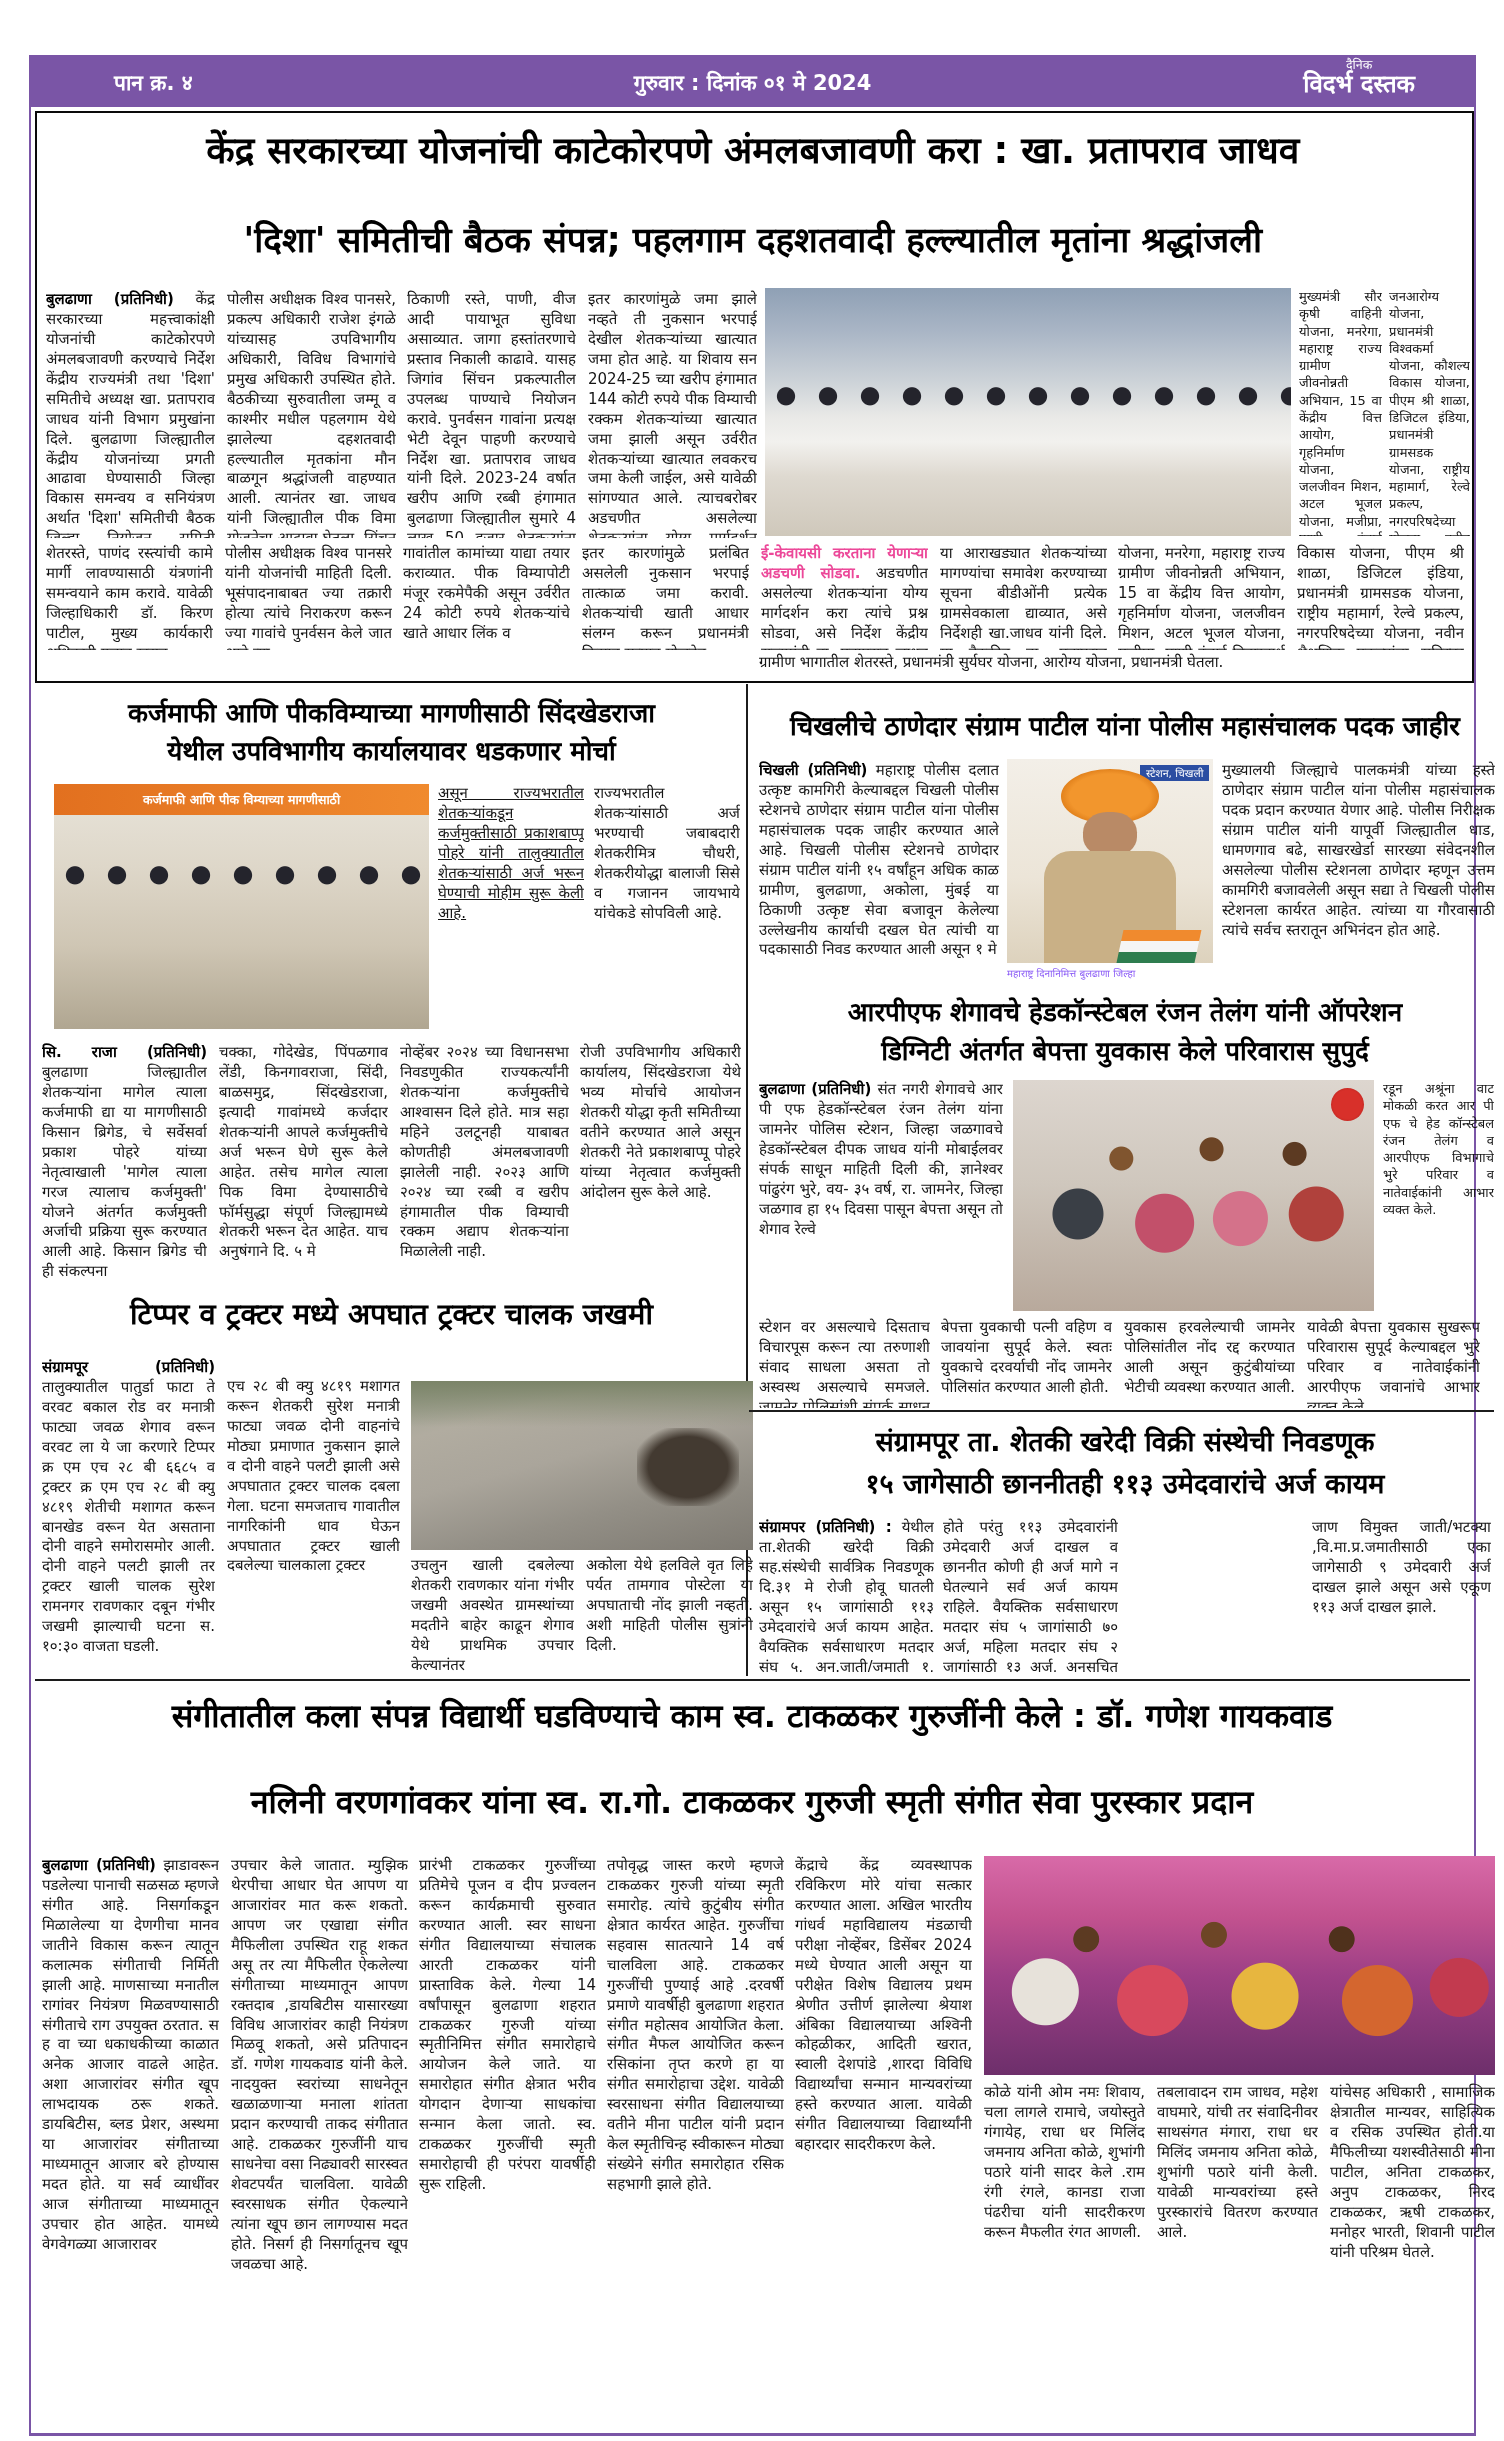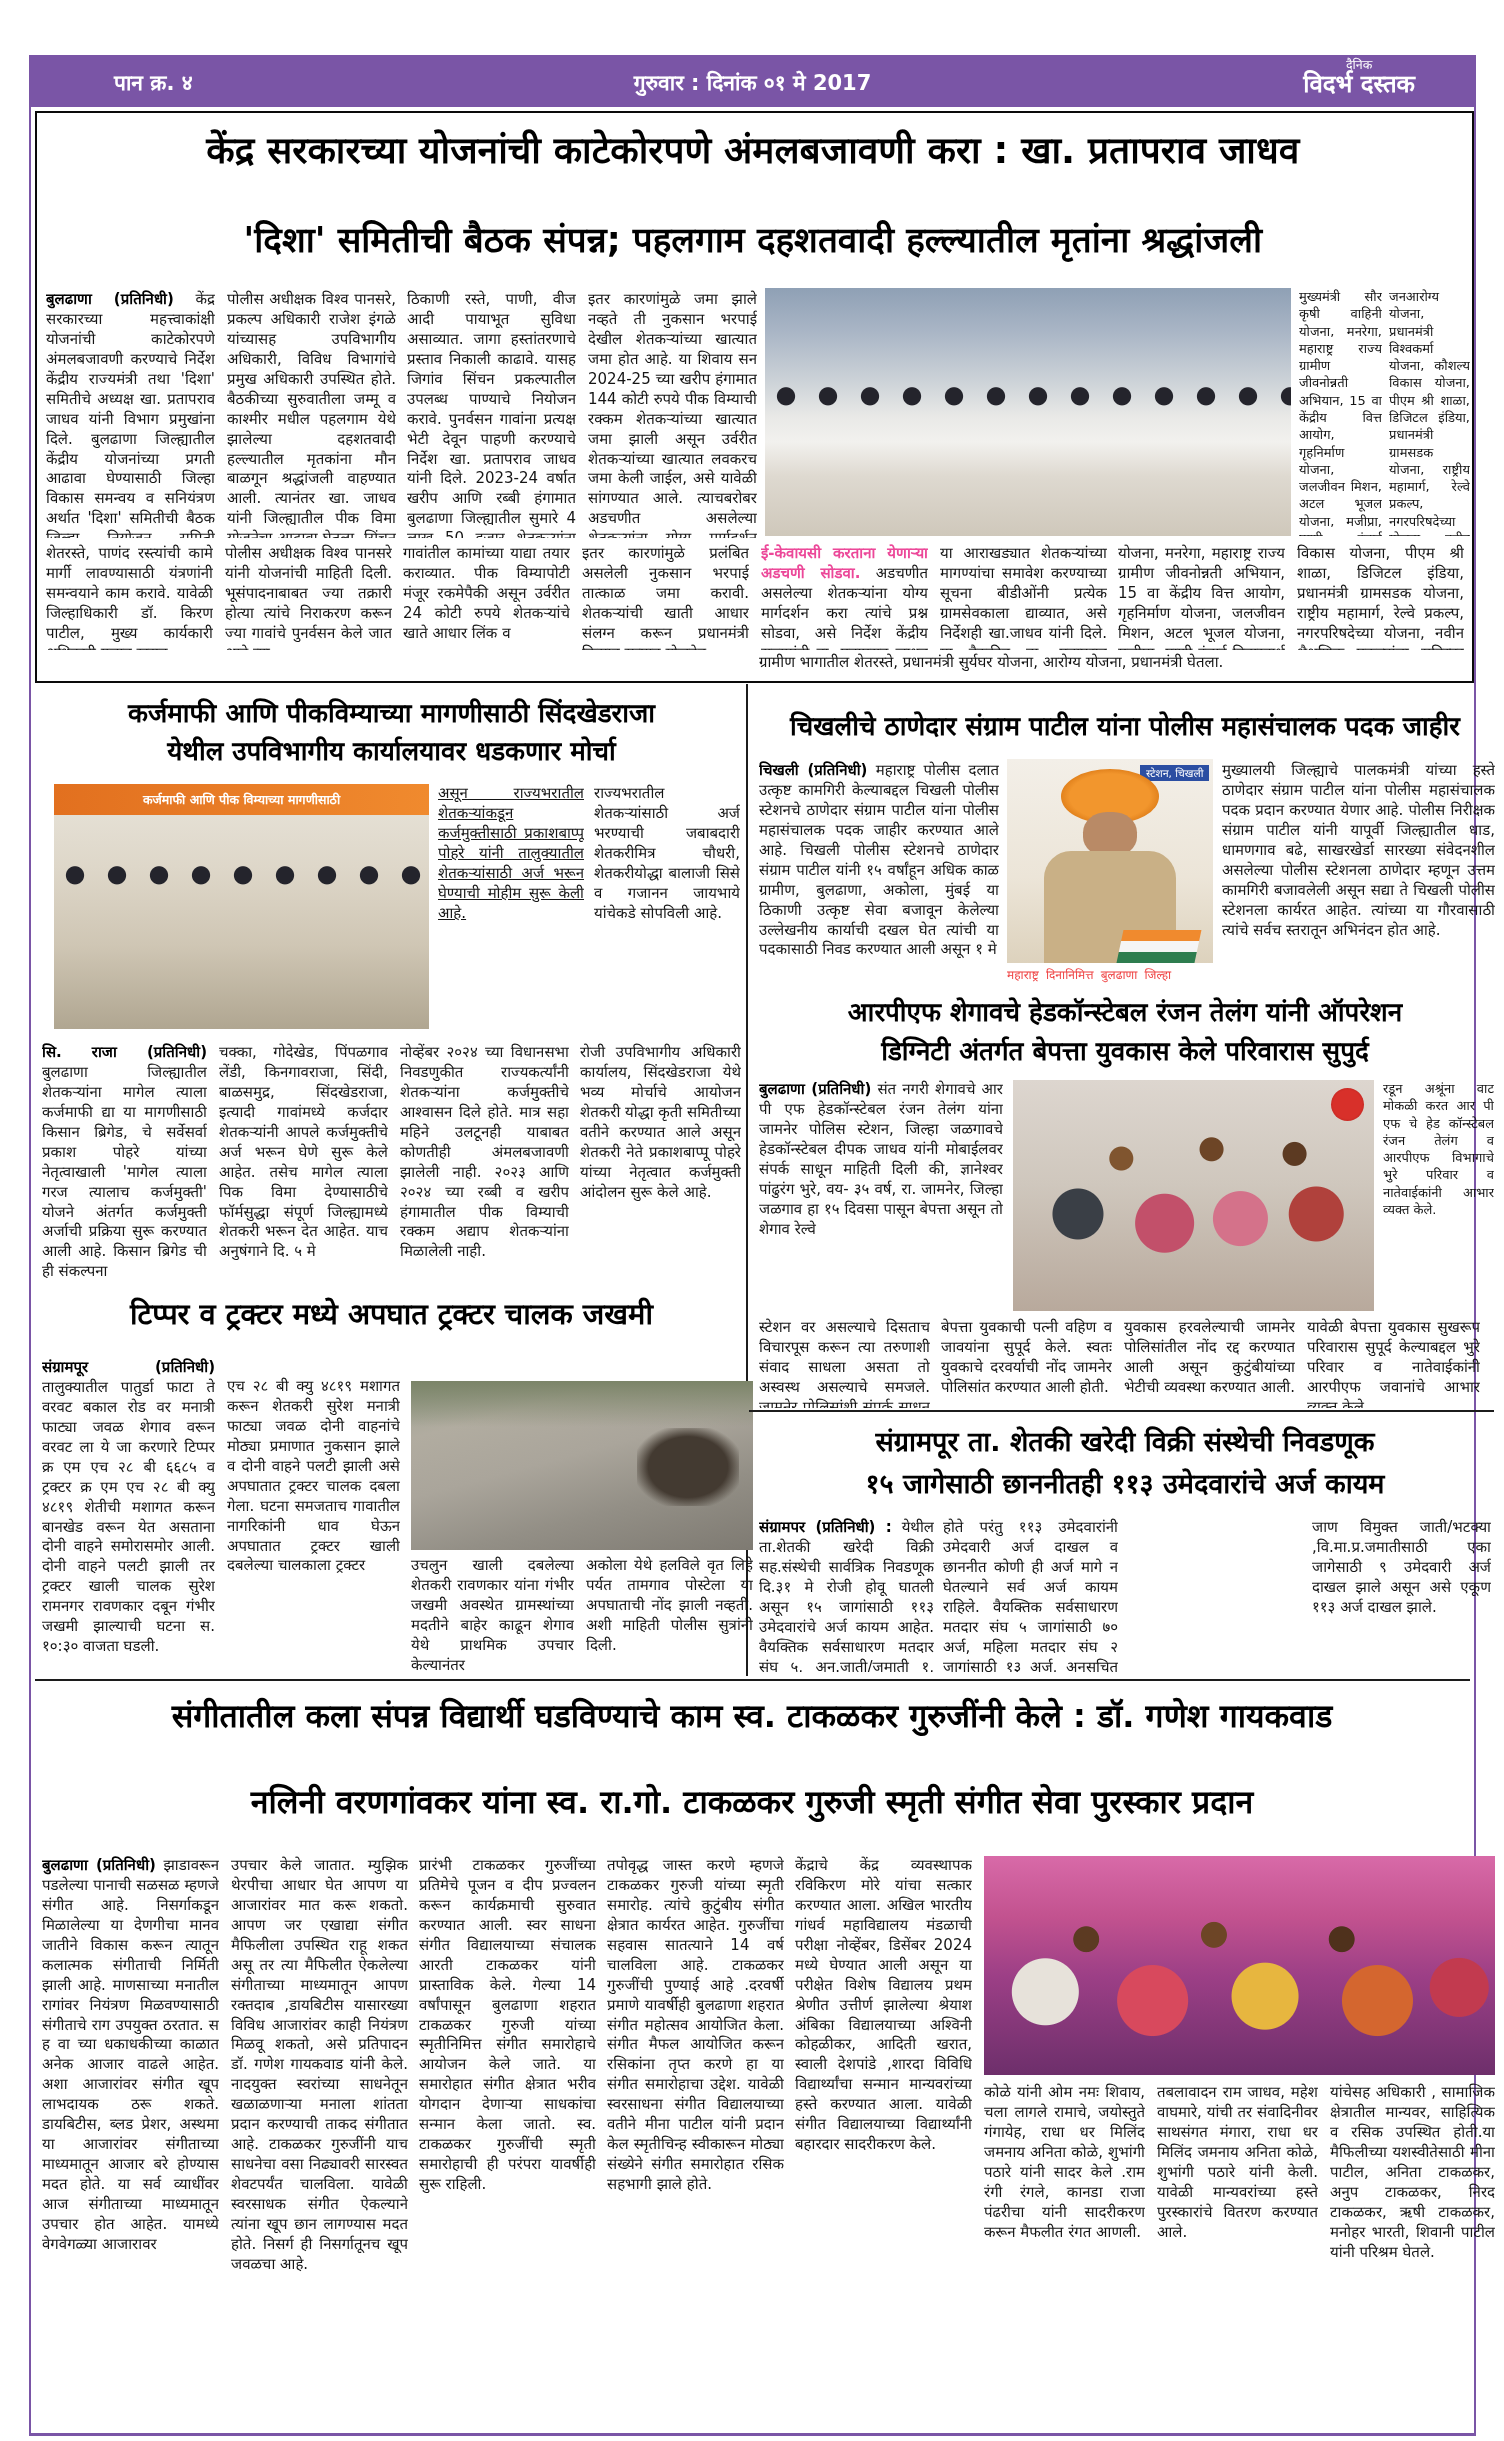--- a/index.html
+++ b/index.html
@@ -20,21 +20,21 @@
   .bt{font-weight:700;color:#ec4899;}
   .ph{position:absolute;overflow:hidden;background:#cfcfcf;}
   .ph .heads{position:absolute;left:0;width:100%;height:33px;
      background-image:radial-gradient(circle at 21px 16.3px,#24242c 8.6px,rgba(0,0,0,0) 9.6px);
      background-size:42px 33px;background-repeat:repeat-x;}
   .banner{position:absolute;left:0;top:0;width:100%;height:31px;background:linear-gradient(90deg,#e2701f,#f08a2e);
           color:#fff;font-size:12.5px;font-weight:700;text-align:center;line-height:31px;white-space:nowrap;overflow:hidden;}
   .tag{position:absolute;right:3.8px;top:5.8px;background:#2b4ea2;color:#fff;font-size:10.6px;padding:1px 5.8px;white-space:nowrap;}
   .vrule{position:absolute;background:#1c1c1c;}
   .hrule{position:absolute;background:#1c1c1c;}
-  .strap{position:absolute;font-size:12px;text-align:justify;overflow:hidden;color:#ef4444;font-family:Liberation Mono, monospace;}
+  .strap{position:absolute;font-size:10px;text-align:justify;overflow:hidden;color:#8b5cf6;}
   .boxed{position:absolute;border:2.9px solid #0a0a0a;}
   
   .ph-meeting{background:linear-gradient(180deg,#8fa0b5 0%,#aab6c6 18%,#cdd3d8 38%,#e9e9e7 52%,#f2f1ee 62%,#ded9d0 76%,#cfc8bb 100%);}
   .ph-march{background:linear-gradient(180deg,#e8e4da 0%,#ded7c9 34%,#cfc6b4 66%,#b0a691 100%);}
   .ph-portrait{background:linear-gradient(180deg,#f3efe8 0%,#ece5d8 58%,#ddd2bd 100%);}
   .turban{position:absolute;top:5%;left:26%;width:48%;height:27%;border-radius:50%;
           background:radial-gradient(ellipse at 50% 50%,#f2962d 0 58%,#d97714 78%,rgba(0,0,0,0) 80%);}
   .face{position:absolute;top:26%;left:37%;width:26%;height:22%;border-radius:45%;background:#b98a66;}
   .torso{position:absolute;top:45%;left:18%;width:64%;height:55%;border-radius:27px 27px 0 0;background:#c9b086;}
   .flag{position:absolute;bottom:0;left:55%;width:38%;height:16%;
@@ -66,21 +66,21 @@
      radial-gradient(circle at 45% 36%,#6d4526 0 12.5px,rgba(0,0,0,0) 13.4px),
      radial-gradient(circle at 70% 38%,#4f311c 0 12.5px,rgba(0,0,0,0) 13.4px);}
 </style>
 </head>
 <body>
 
 <div class="page">
 
   <div class="masthead">
     <div class="mh-page">पान क्र. ४</div>
-    <div class="mh-date">गुरुवार : दिनांक ०१ मे 2017</div>
+    <div class="mh-date">गुरुवार : दिनांक ०१ मे 2024</div>
     <div class="mh-brand">
       <span class="t">दैनिक</span>
       <span class="n">विदर्भ दस्तक</span>
     </div>
   </div>
 
   <div class="frame"></div>
 
   <div class="boxed" style="left:35px;top:111px;width:1435px;height:568px;">
     <div class="hl" style="left:5.8px;top:9.6px;width:1420px;font-size:37px;">केंद्र सरकारच्या योजनांची काटेकोरपणे अंमलबजावणी करा : खा. प्रतापराव जाधव</div>

